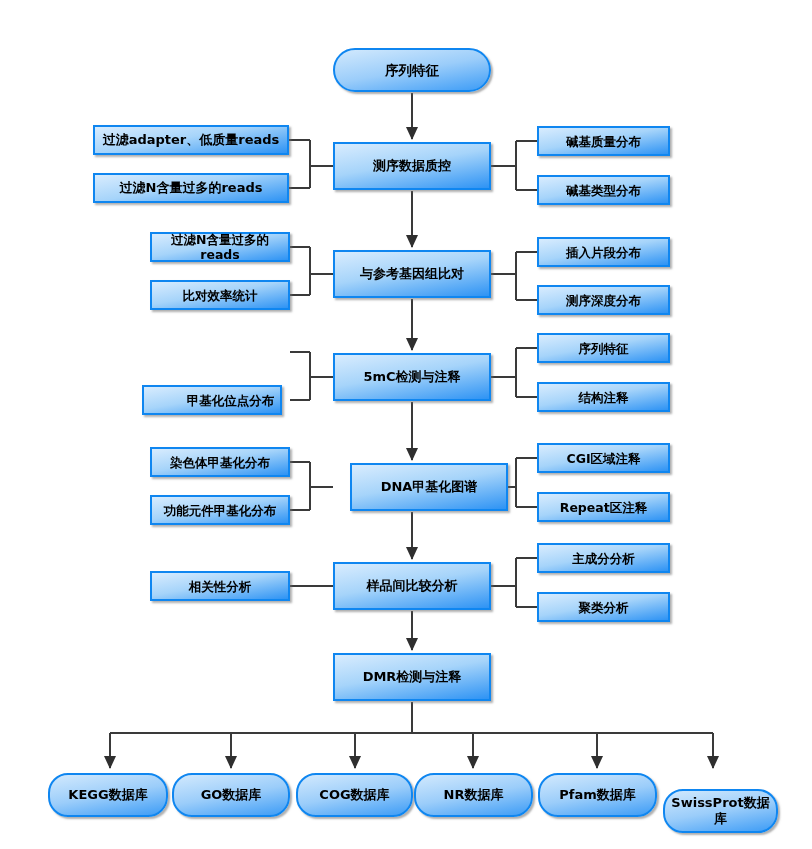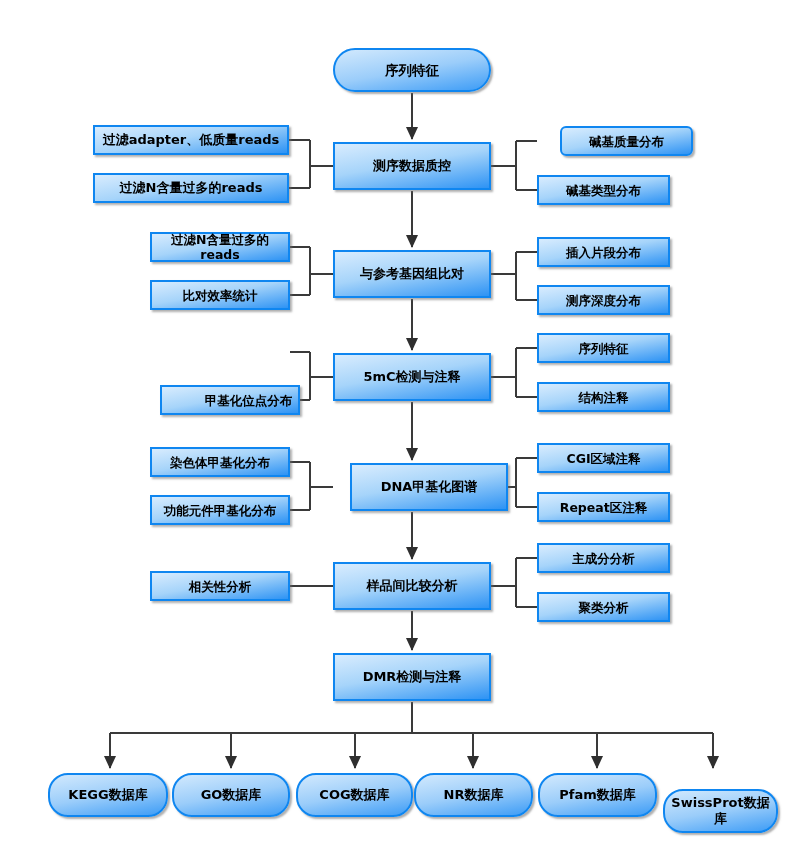--- a/index.html
+++ b/index.html
@@ -88,31 +88,31 @@
       <path d="M491 487 H516 M516 458 V507 M516 458 H537 M516 507 H537"></path>
       <path d="M491 586 H516 M516 558 V607 M516 558 H537 M516 607 H537"></path>
     </g>
   </svg>
 
   <div class="node start" style="left:333px; top:48px;">序列特征</div>
 
   <div class="node big" style="left:333px; top:142px;">测序数据质控</div>
   <div class="node smL2" style="left:93px; top:125px;">过滤adapter、低质量reads</div>
   <div class="node smL2" style="left:93px; top:173px;">过滤N含量过多的reads</div>
-  <div class="node smR" style="left:560px; top:126px;border-radius:6px;">碱基质量分布</div>
+  <div class="node smR" style="left:537px; top:126px;">碱基质量分布</div>
   <div class="node smR" style="left:537px; top:175px;text-align:center;">碱基类型分布</div>
 
   <div class="node big" style="left:333px; top:250px;">与参考基因组比对</div>
   <div class="node smL" style="left:150px; top:232px;">过滤N含量过多的reads</div>
   <div class="node smL" style="left:150px; top:280px;">比对效率统计</div>
   <div class="node smR" style="left:537px; top:237px;">插入片段分布</div>
   <div class="node smR" style="left:537px; top:285px;">测序深度分布</div>
 
   <div class="node big" style="left:333px; top:353px;">5mC检测与注释</div>
-  <div class="node smL" style="left:160px; top:385px;padding-left:41px;">甲基化位点分布</div>
+  <div class="node smL" style="left:142px; top:385px;padding-left:41px;">甲基化位点分布</div>
   <div class="node smR" style="left:537px; top:333px;">序列特征</div>
   <div class="node smR" style="left:537px; top:382px;">结构注释</div>
 
   <div class="node big" style="left:350px; top:463px;">DNA甲基化图谱</div>
   <div class="node smL" style="left:150px; top:447px;">染色体甲基化分布</div>
   <div class="node smL" style="left:150px; top:495px;">功能元件甲基化分布</div>
   <div class="node smR" style="left:537px; top:443px;">CGI区域注释</div>
   <div class="node smR" style="left:537px; top:492px;">Repeat区注释</div>
 
   <div class="node big" style="left:333px; top:562px;">样品间比较分析</div>

